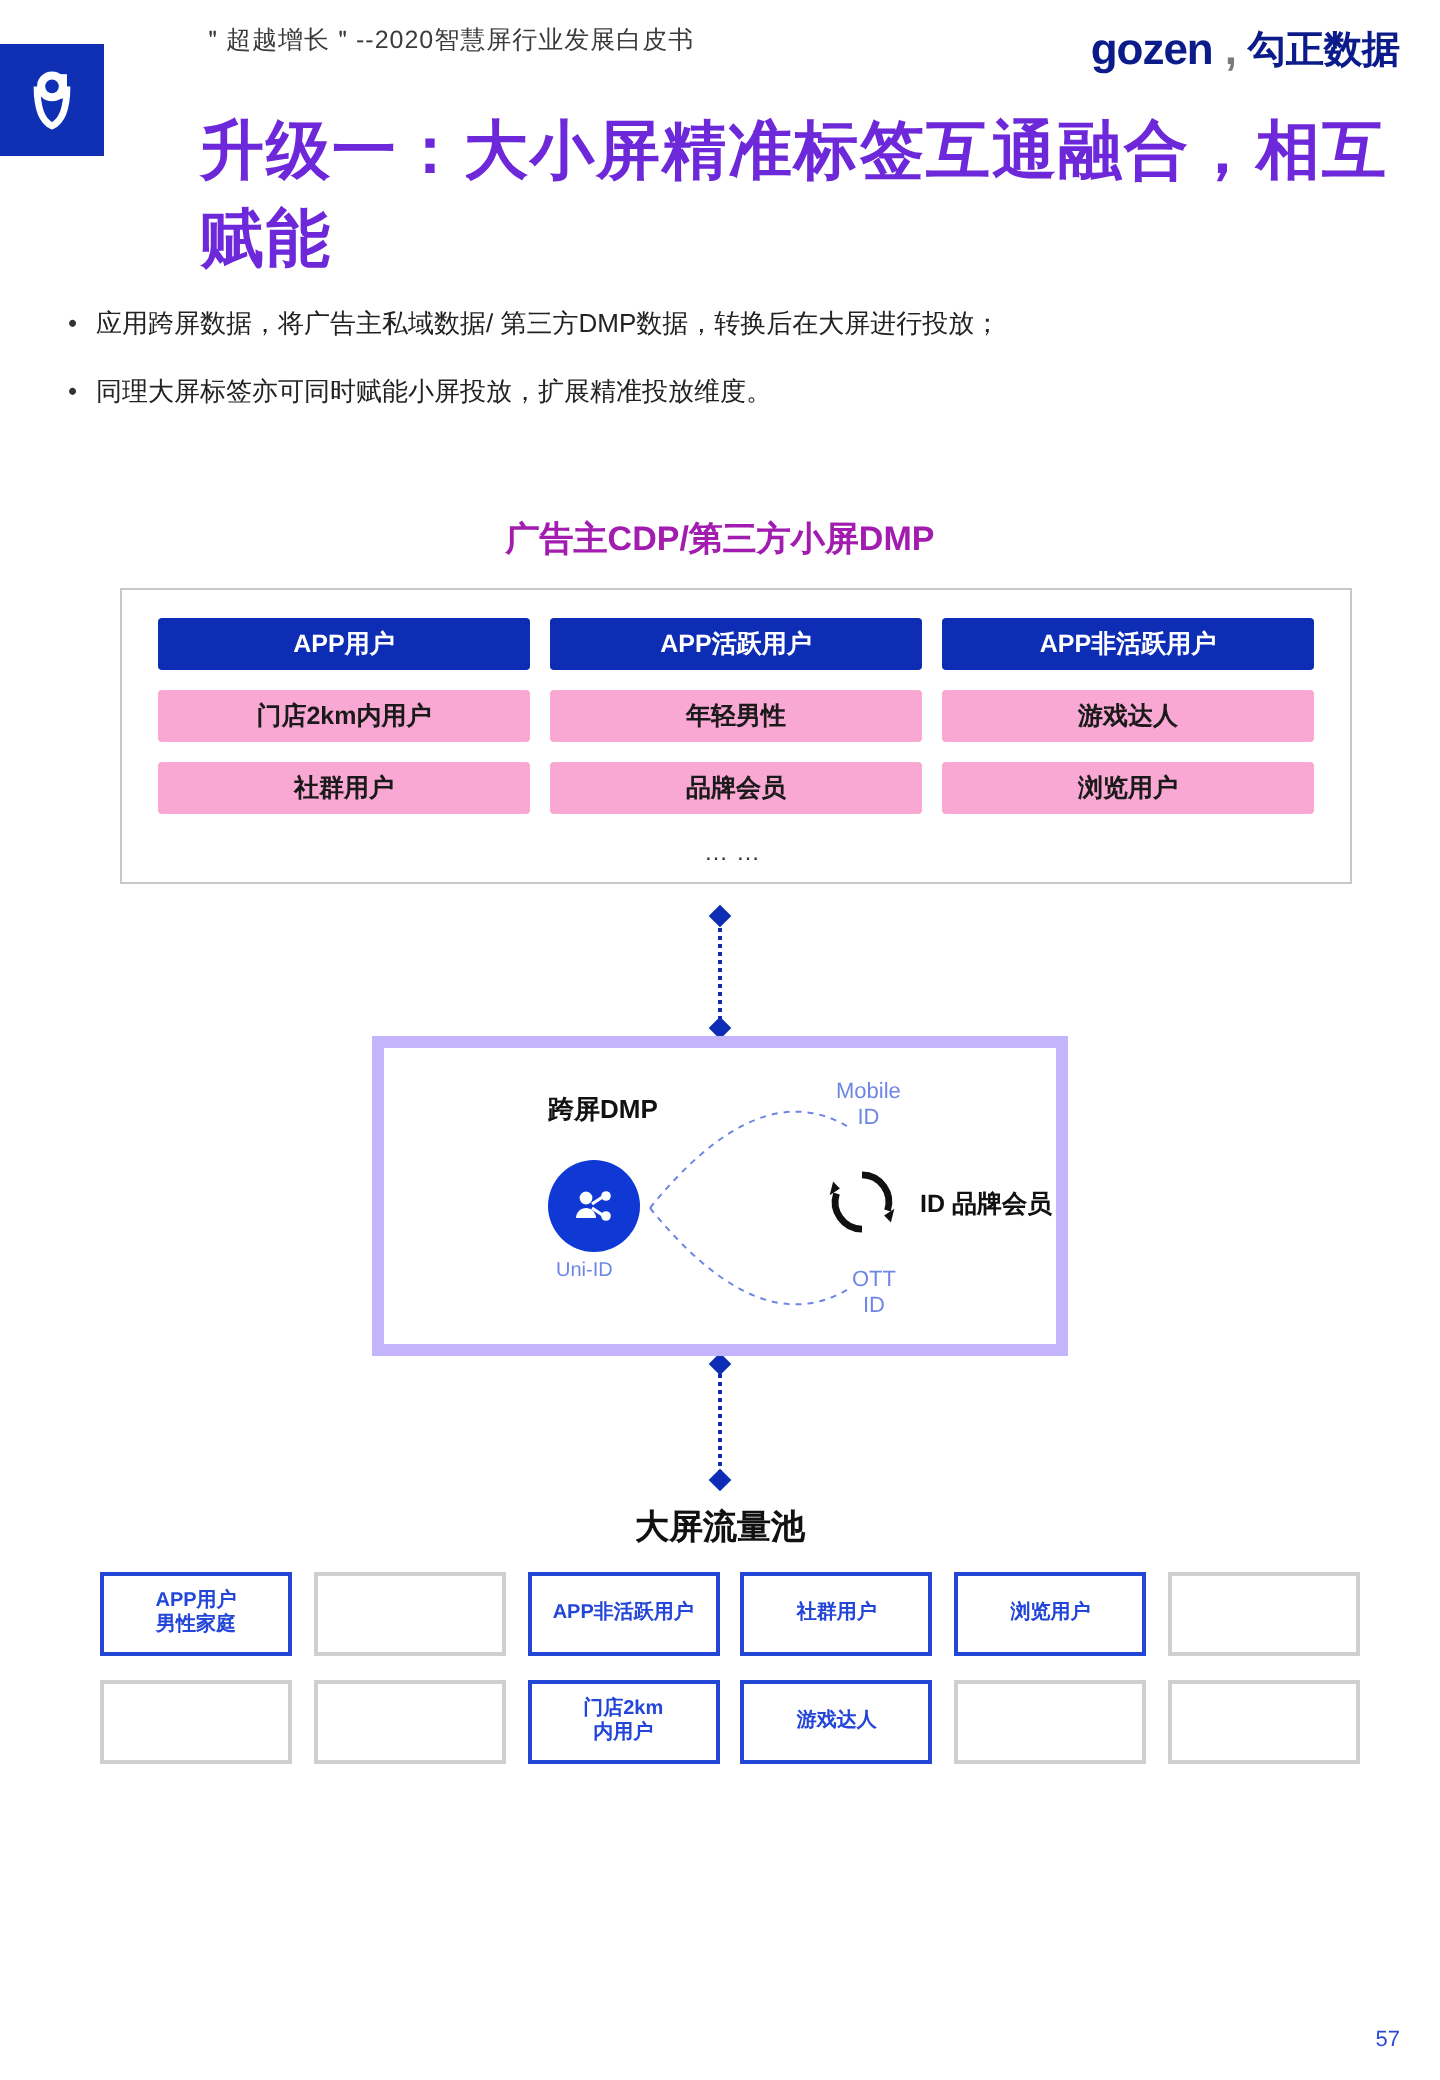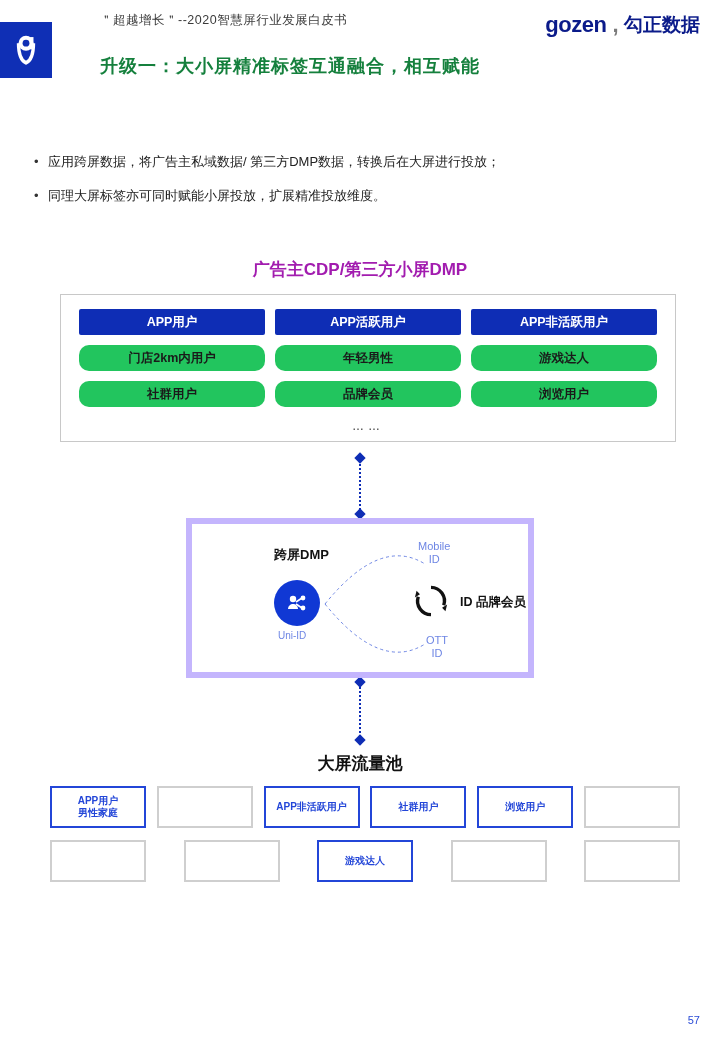--- a/index.html
+++ b/index.html
@@ -25,21 +25,21 @@
     display: flex; justify-content: space-between; align-items: flex-start;
   }
   .doc-subtitle { font-size: 12.5px; color: #3b3b3b; letter-spacing: 0.5px; }
   .brand { display: flex; align-items: center; gap: 6px; }
   .brand-text { font-weight: 800; font-size: 22px; color: #0b1b8a; letter-spacing: -0.5px; }
   .brand .dot { color: #7a7a7a; }
   .brand-cn { font-weight: 700; font-size: 19px; color: #0b1b8a; }
   .title {
     position: absolute;
     left: 100px; top: 54px;
-    font-size: 18px; font-weight: 800; color: #15803d;
+    font-size: 32px; font-weight: 800; color: #6d28d9;
     letter-spacing: 1px;
   }
   .bullets {
     position: absolute;
     left: 30px; top: 145px;
     font-size: 13px; color: #222;
     line-height: 2.6;
   }
   .bullets li { list-style: none; position: relative; padding-left: 18px; }
   .bullets li::before { content: "•"; position: absolute; left: 4px; top: 0; color: #333; }
@@ -57,21 +57,21 @@
     background: #fff;
   }
   .cdp-row { display: flex; justify-content: space-between; margin-bottom: 10px; }
   .pill {
     width: 186px; height: 26px;
     display: flex; align-items: center; justify-content: center;
     font-size: 12.5px; font-weight: 600;
     border-radius: 2px;
   }
   .pill.blue { background: #0e2db5; color: #fff; }
-  .pill.gray { background: #22c55e; color: #1a1a1a; border-radius: 10px; }
+  .pill.gray { background: #f9a8d4; color: #1a1a1a; }
   .ellipsis { text-align: center; font-size: 12px; color: #333; padding-top: 2px; letter-spacing: 4px; }
   .vconnect {
     position: absolute;
     left: 50%; transform: translateX(-50%);
     width: 0; border-left: 2px dotted #0e2db5;
   }
   .vconnect.top { top: 456px; height: 58px; }
   .vconnect.bot { top: 680px; height: 60px; }
   .diamond {
     position: absolute; left: 50%; width: 8px; height: 8px;
@@ -243,19 +243,20 @@
     <div class="card blue">APP用户<br>男性家庭</div>
     <div class="card gray"></div>
     <div class="card blue">APP非活跃用户</div>
     <div class="card blue">社群用户</div>
     <div class="card blue">浏览用户</div>
     <div class="card gray"></div>
   </div>
   <div class="pool-row">
     <div class="card gray"></div>
     <div class="card gray"></div>
+    <div class="card blue">门店2km<br>内用户</div>
     <div class="card blue">游戏达人</div>
     <div class="card gray"></div>
     <div class="card gray"></div>
   </div>
 </div>
 
 <div class="page-num">57</div>
 
 </body></html>

